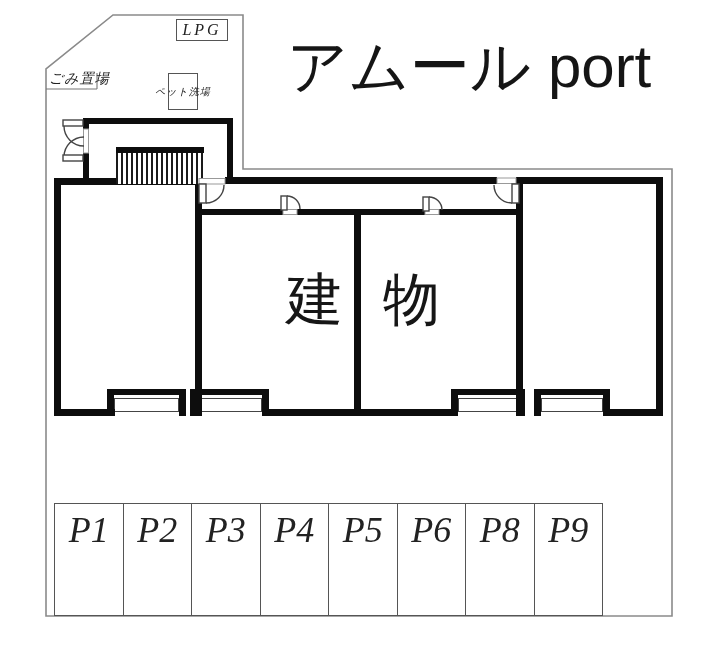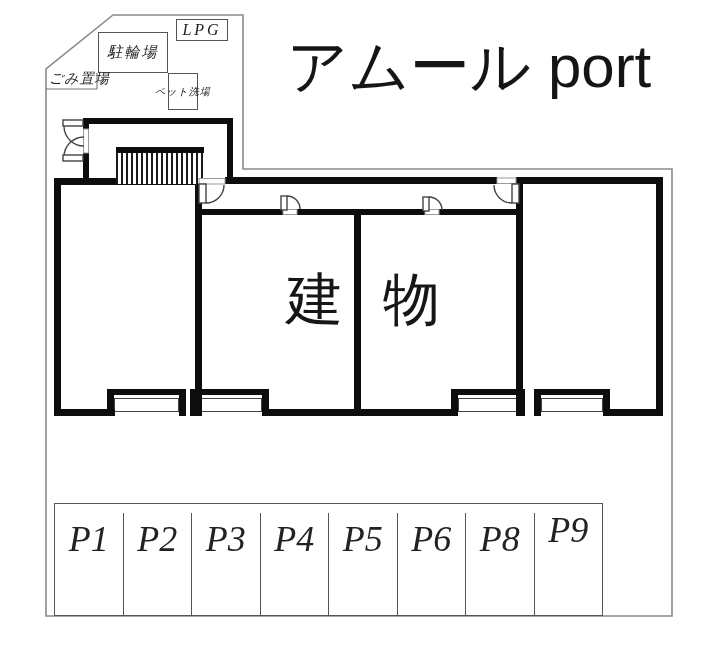--- a/index.html
+++ b/index.html
@@ -47,21 +47,21 @@
   #building-kanji-2{left:383px;top:271px;}
   
   #parking{
     position:absolute;left:54px;top:503px;width:549px;height:113px;
     border:1.6px solid #555;display:flex;z-index:5;background:#fff;
   }
   .stall{
     flex:1 1 0;padding-top:5px;text-align:center;
     font-family:"Liberation Serif",serif;font-style:italic;font-size:36px;color:#222;
   }
-  .stall:not(:last-child){border-right:1.6px solid #555;margin-top:9px;}
+  .stall:not(:last-child){border-right:1.6px solid #555;}
 </style>
 </head>
 <body>
 
 <div class="plan">
 
   <svg class="layer" id="boundary-layer" viewBox="0 0 717 654" xmlns="http://www.w3.org/2000/svg">
     <polygon points="113,15 243,15 243,169 672,169 672,616 46,616 46,69" fill="none" stroke="#8a8a8a" stroke-width="1.6"></polygon>
     <path d="M46,89 L97,89 M97,73 L97,89" fill="none" stroke="#777" stroke-width="1.1"></path>
   </svg>
@@ -138,23 +138,20 @@
       <rect x="63" y="120" width="20" height="6"></rect>
       <path d="M64,157 A20,20 0 0 1 84,137" fill="none"></path>
       <rect x="63" y="155" width="20" height="6"></rect>
     </g>
   </svg>
 
   <div class="box" id="lpg-box">
     <span>LPG</span>
   </div>
 
-  <div class="box" id="bicycle-box">
-    <span class="jp-small">駐輪場</span>
-  </div>
 
   <div class="box" id="petwash-box"></div>
   <span class="jp-small lbl" id="petwash-label">ペット洗場</span>
 
   <span class="jp-small lbl" id="garbage-label">ごみ置場</span>
 
   <div id="site-title">アムール port</div>
 
   <span class="bigkanji" id="building-kanji-1">建</span>
   <span class="bigkanji" id="building-kanji-2">物</span>

